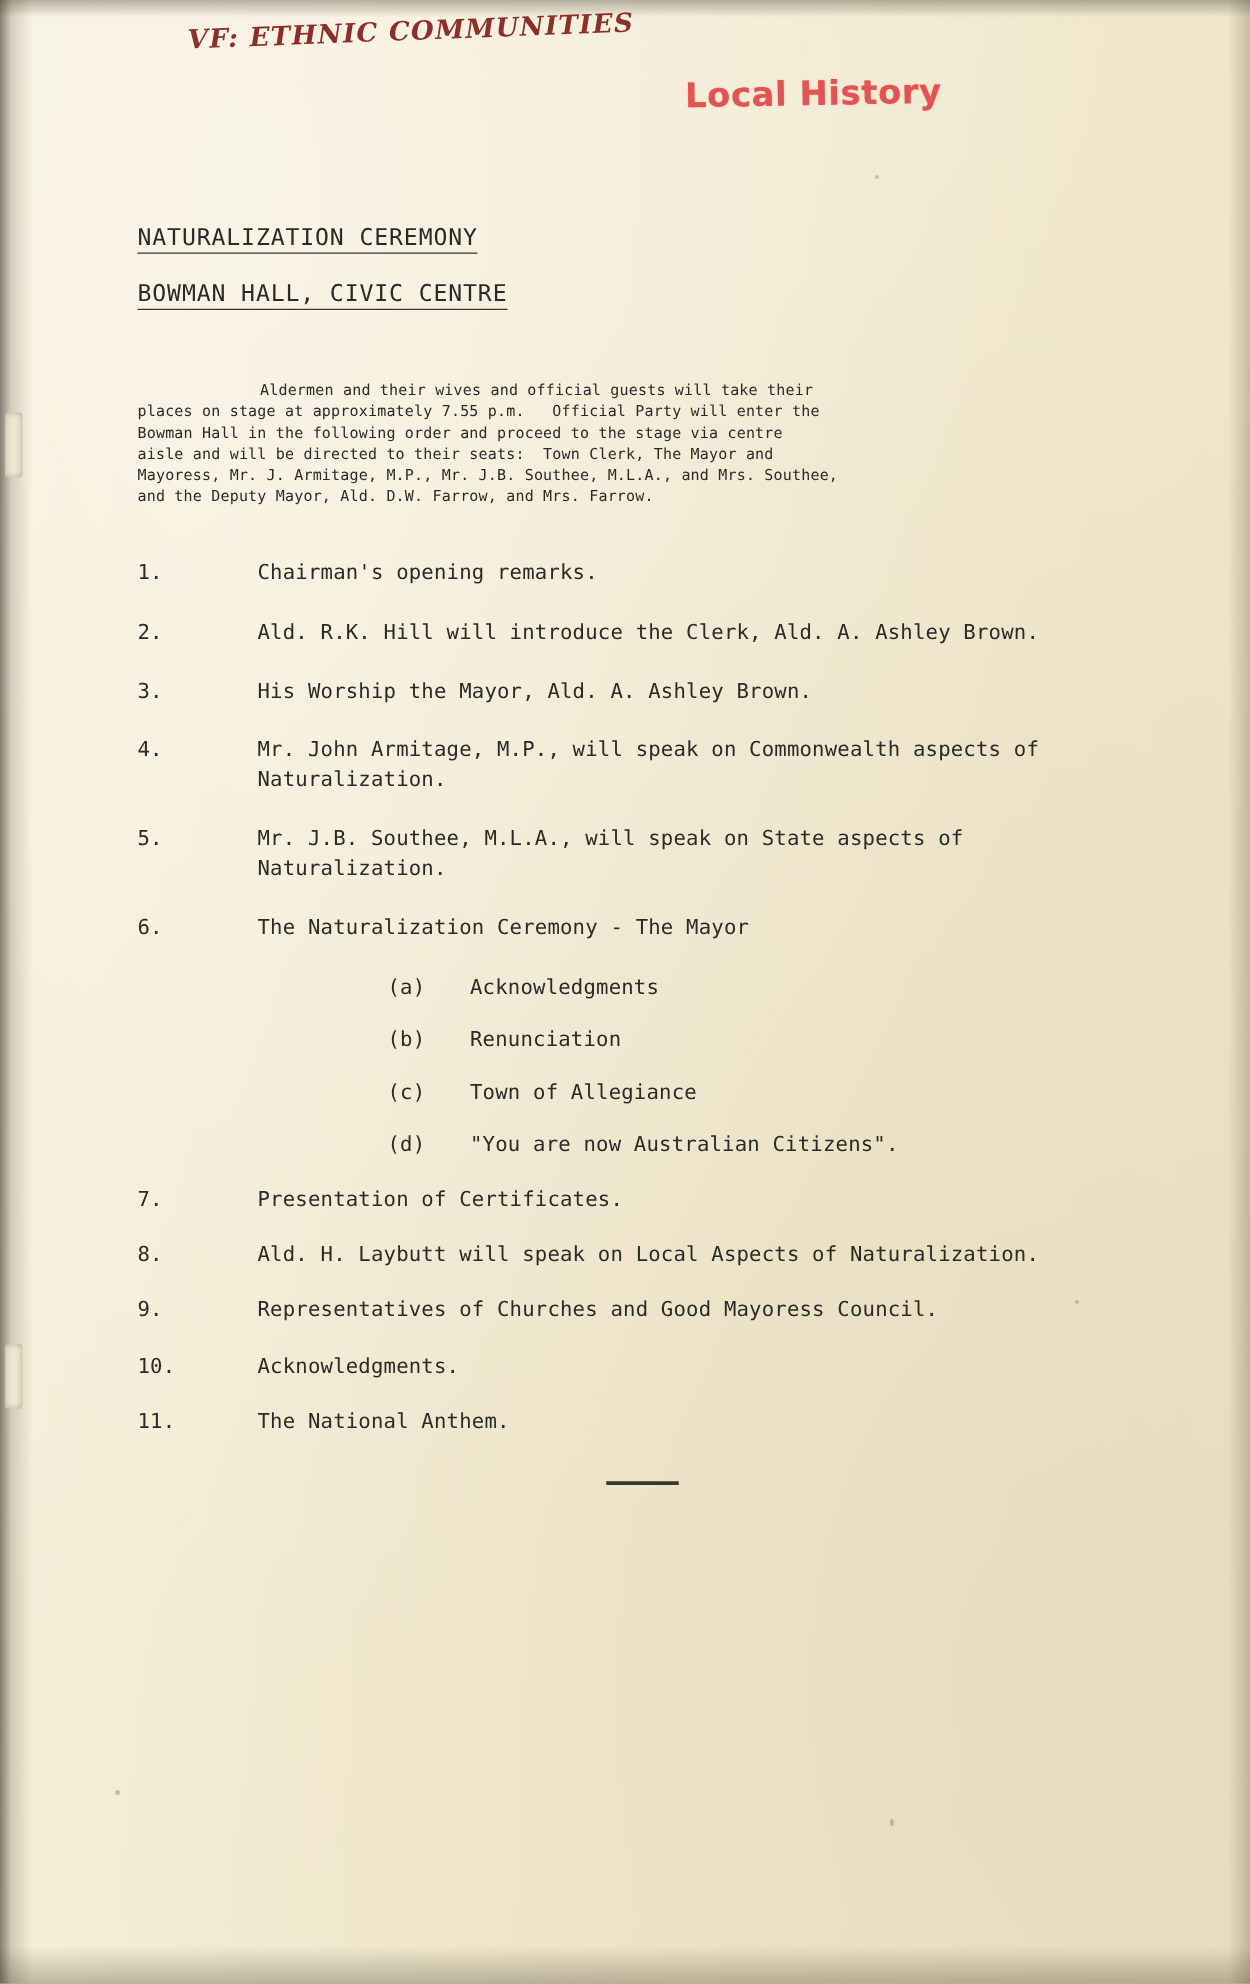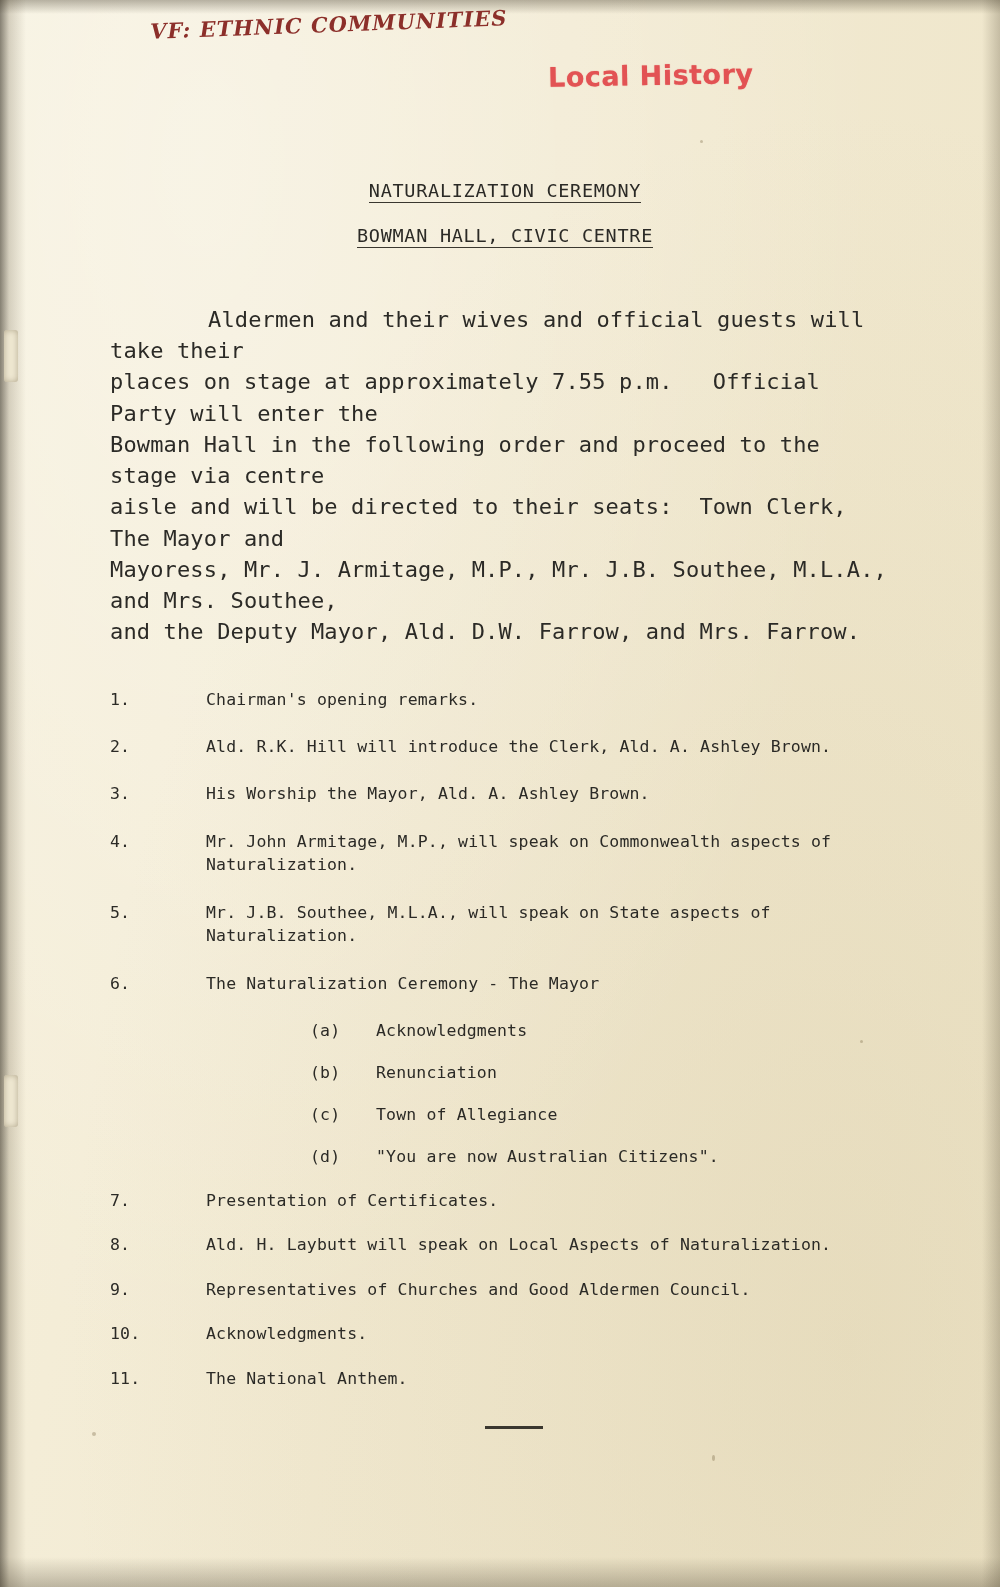--- a/index.html
+++ b/index.html
@@ -84,34 +84,34 @@
     white-space: nowrap;
   }
 
   .content {
     position: absolute;
     left: 110px;
     top: 180px;
     width: 790px;
   }
   .heading {
-    text-align: center;
+    text-align: left;
     font-size: 18.5px;
     letter-spacing: 0.7px;
     margin-bottom: 24px;
   }
   .heading span {
     border-bottom: 1px solid #3a372f;
     padding-bottom: 1px;
   }
   .h1 { margin-top: 0; }
 
   .intro {
     margin-top: 58px;
-    font-size: 22px;
+    font-size: 12px;
     line-height: 1.42;
     letter-spacing: 0.15px;
     white-space: pre-wrap;
   }
   .intro-indent { display: inline-block; width: 98px; }
 
   .agenda {
     margin-top: 40px;
   }
   .item {
@@ -248,21 +248,21 @@
         <div class="txt">Presentation of Certificates.</div>
       </div>
 
       <div class="item tight">
         <div class="num">8.</div>
         <div class="txt">Ald. H. Laybutt will speak on Local Aspects of Naturalization.</div>
       </div>
 
       <div class="item tight">
         <div class="num">9.</div>
-        <div class="txt">Representatives of Churches and Good Aldermen Council.</div>
+        <div class="txt">Representatives of Churches and Good Mayoress Council.</div>
       </div>
 
       <div class="item tight">
         <div class="num">10.</div>
         <div class="txt">Acknowledgments.</div>
       </div>
 
       <div class="item tight">
         <div class="num">11.</div>
         <div class="txt">The National Anthem.</div>

